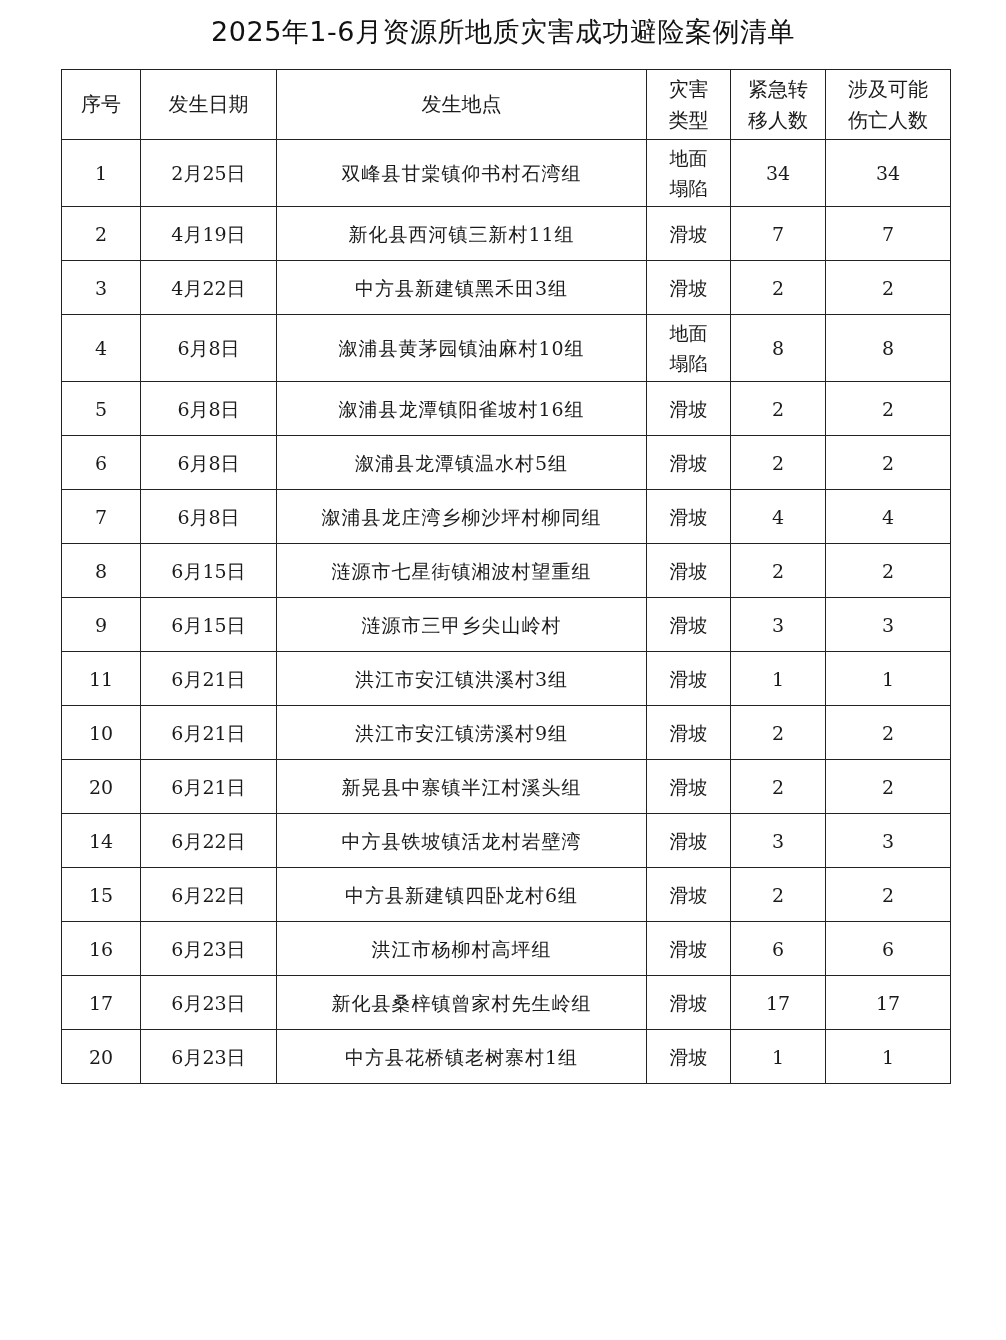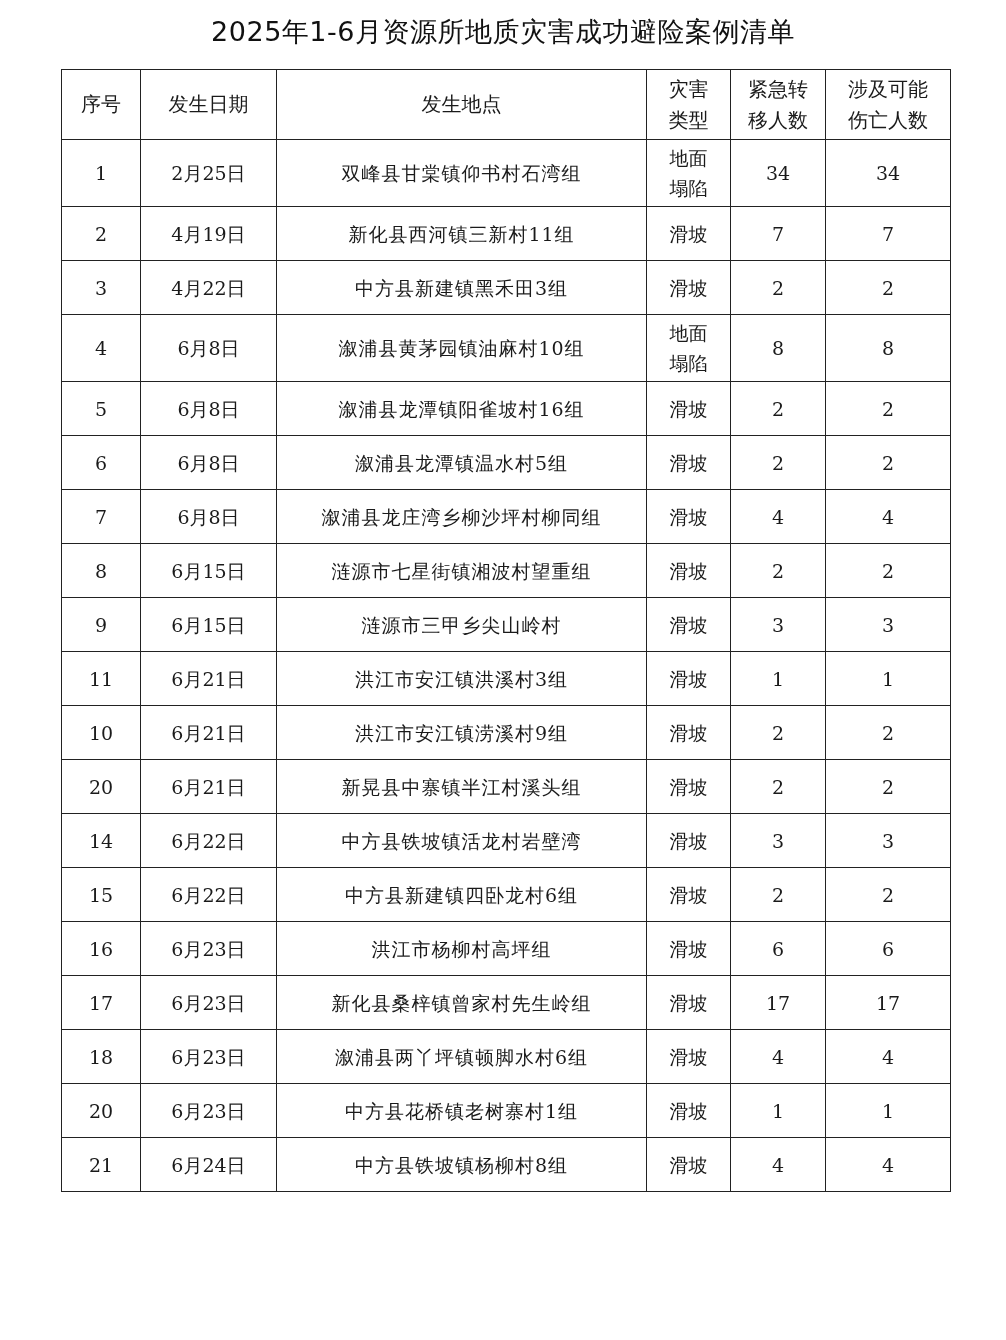--- a/index.html
+++ b/index.html
@@ -160,37 +160,21 @@
       </tr>
       <tr>
         <td>17</td>
         <td>6月23日</td>
         <td class="loc">新化县桑梓镇曾家村先生岭组</td>
         <td>滑坡</td>
         <td>17</td>
         <td>17</td>
       </tr>
       <tr>
-        <td>18</td>
-        <td>6月23日</td>
-        <td class="loc">溆浦县两丫坪镇顿脚水村6组</td>
-        <td>滑坡</td>
-        <td>4</td>
-        <td>4</td>
-      </tr>
-      <tr>
         <td>20</td>
         <td>6月23日</td>
         <td class="loc">中方县花桥镇老树寨村1组</td>
         <td>滑坡</td>
         <td>1</td>
         <td>1</td>
       </tr>
-      <tr>
-        <td>21</td>
-        <td>6月24日</td>
-        <td class="loc">中方县铁坡镇杨柳村8组</td>
-        <td>滑坡</td>
-        <td>4</td>
-        <td>4</td>
-      </tr>
     </tbody>
 </table>
 
 </body></html>

